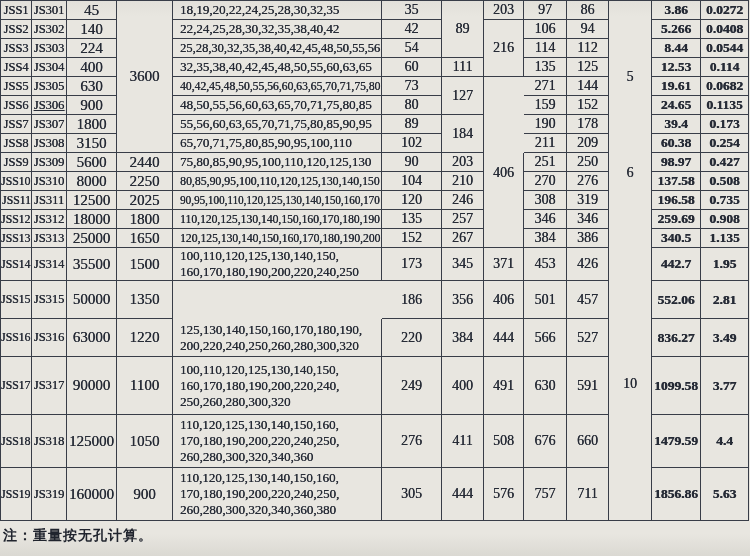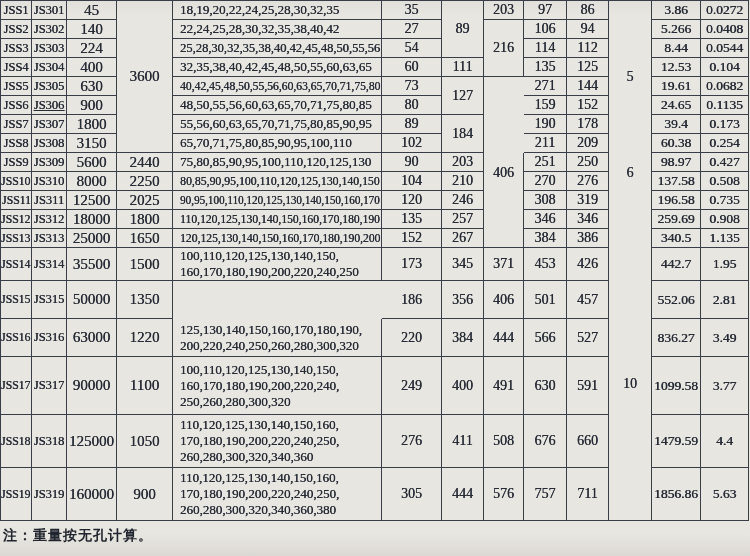--- a/index.html
+++ b/index.html
@@ -45,21 +45,21 @@
     text-align:center;
   }
   .left{justify-content:flex-start;padding-left:7px;}
   .left .inner{transform-origin:left center;text-align:left;}
   .vtop{align-items:flex-start;padding-top:12px;}
   .nb{border-bottom:none;}
   .c1 .inner,.c2 .inner{font-size:12.5px;}
   .c3 .inner,.c4 .inner{font-size:15px;}
   .c5 .inner{font-size:13px;line-height:16px;}
   .c6 .inner,.c7 .inner,.c8 .inner,.c9 .inner,.c10 .inner,.c11 .inner{font-size:14px;}
-  .c12 .inner,.c13 .inner{font-size:13.5px;}
+  .c12 .inner,.c13 .inner{font-size:13.5px;font-weight:bold;}
   .note{
     position:absolute;left:3px;top:527px;
     font-family:"DejaVu Sans", sans-serif;
     font-weight:bold;font-size:14px;color:#20242e;
     letter-spacing:1px;
     white-space:nowrap;
   }
 </style>
 </head>
 <body>
@@ -332,21 +332,21 @@
       </div>
       <div class="cell c5 left" style="grid-area: 19 / 5 / span 1;">
         <span class="inner">110,120,125,130,140,150,160,
 170,180,190,200,220,240,250,
 260,280,300,320,340,360,380</span>
       </div>
       <div class="cell c6" style="grid-area: 1 / 6 / span 1;">
         <span class="inner">35</span>
       </div>
       <div class="cell c6" style="grid-area: 2 / 6 / span 1;">
-        <span class="inner">27</span>
+        <span class="inner">42</span>
       </div>
       <div class="cell c6" style="grid-area: 3 / 6 / span 1;">
         <span class="inner">54</span>
       </div>
       <div class="cell c6" style="grid-area: 4 / 6 / span 1;">
         <span class="inner">60</span>
       </div>
       <div class="cell c6" style="grid-area: 5 / 6 / span 1;">
         <span class="inner">73</span>
       </div>
@@ -647,21 +647,21 @@
       <div class="cell c13" style="grid-area: 1 / 13 / span 1;">
         <span class="inner">0.0272</span>
       </div>
       <div class="cell c13" style="grid-area: 2 / 13 / span 1;">
         <span class="inner">0.0408</span>
       </div>
       <div class="cell c13" style="grid-area: 3 / 13 / span 1;">
         <span class="inner">0.0544</span>
       </div>
       <div class="cell c13" style="grid-area: 4 / 13 / span 1;">
-        <span class="inner">0.104</span>
+        <span class="inner">0.114</span>
       </div>
       <div class="cell c13" style="grid-area: 5 / 13 / span 1;">
         <span class="inner">0.0682</span>
       </div>
       <div class="cell c13" style="grid-area: 6 / 13 / span 1;">
         <span class="inner">0.1135</span>
       </div>
       <div class="cell c13" style="grid-area: 7 / 13 / span 1;">
         <span class="inner">0.173</span>
       </div>

